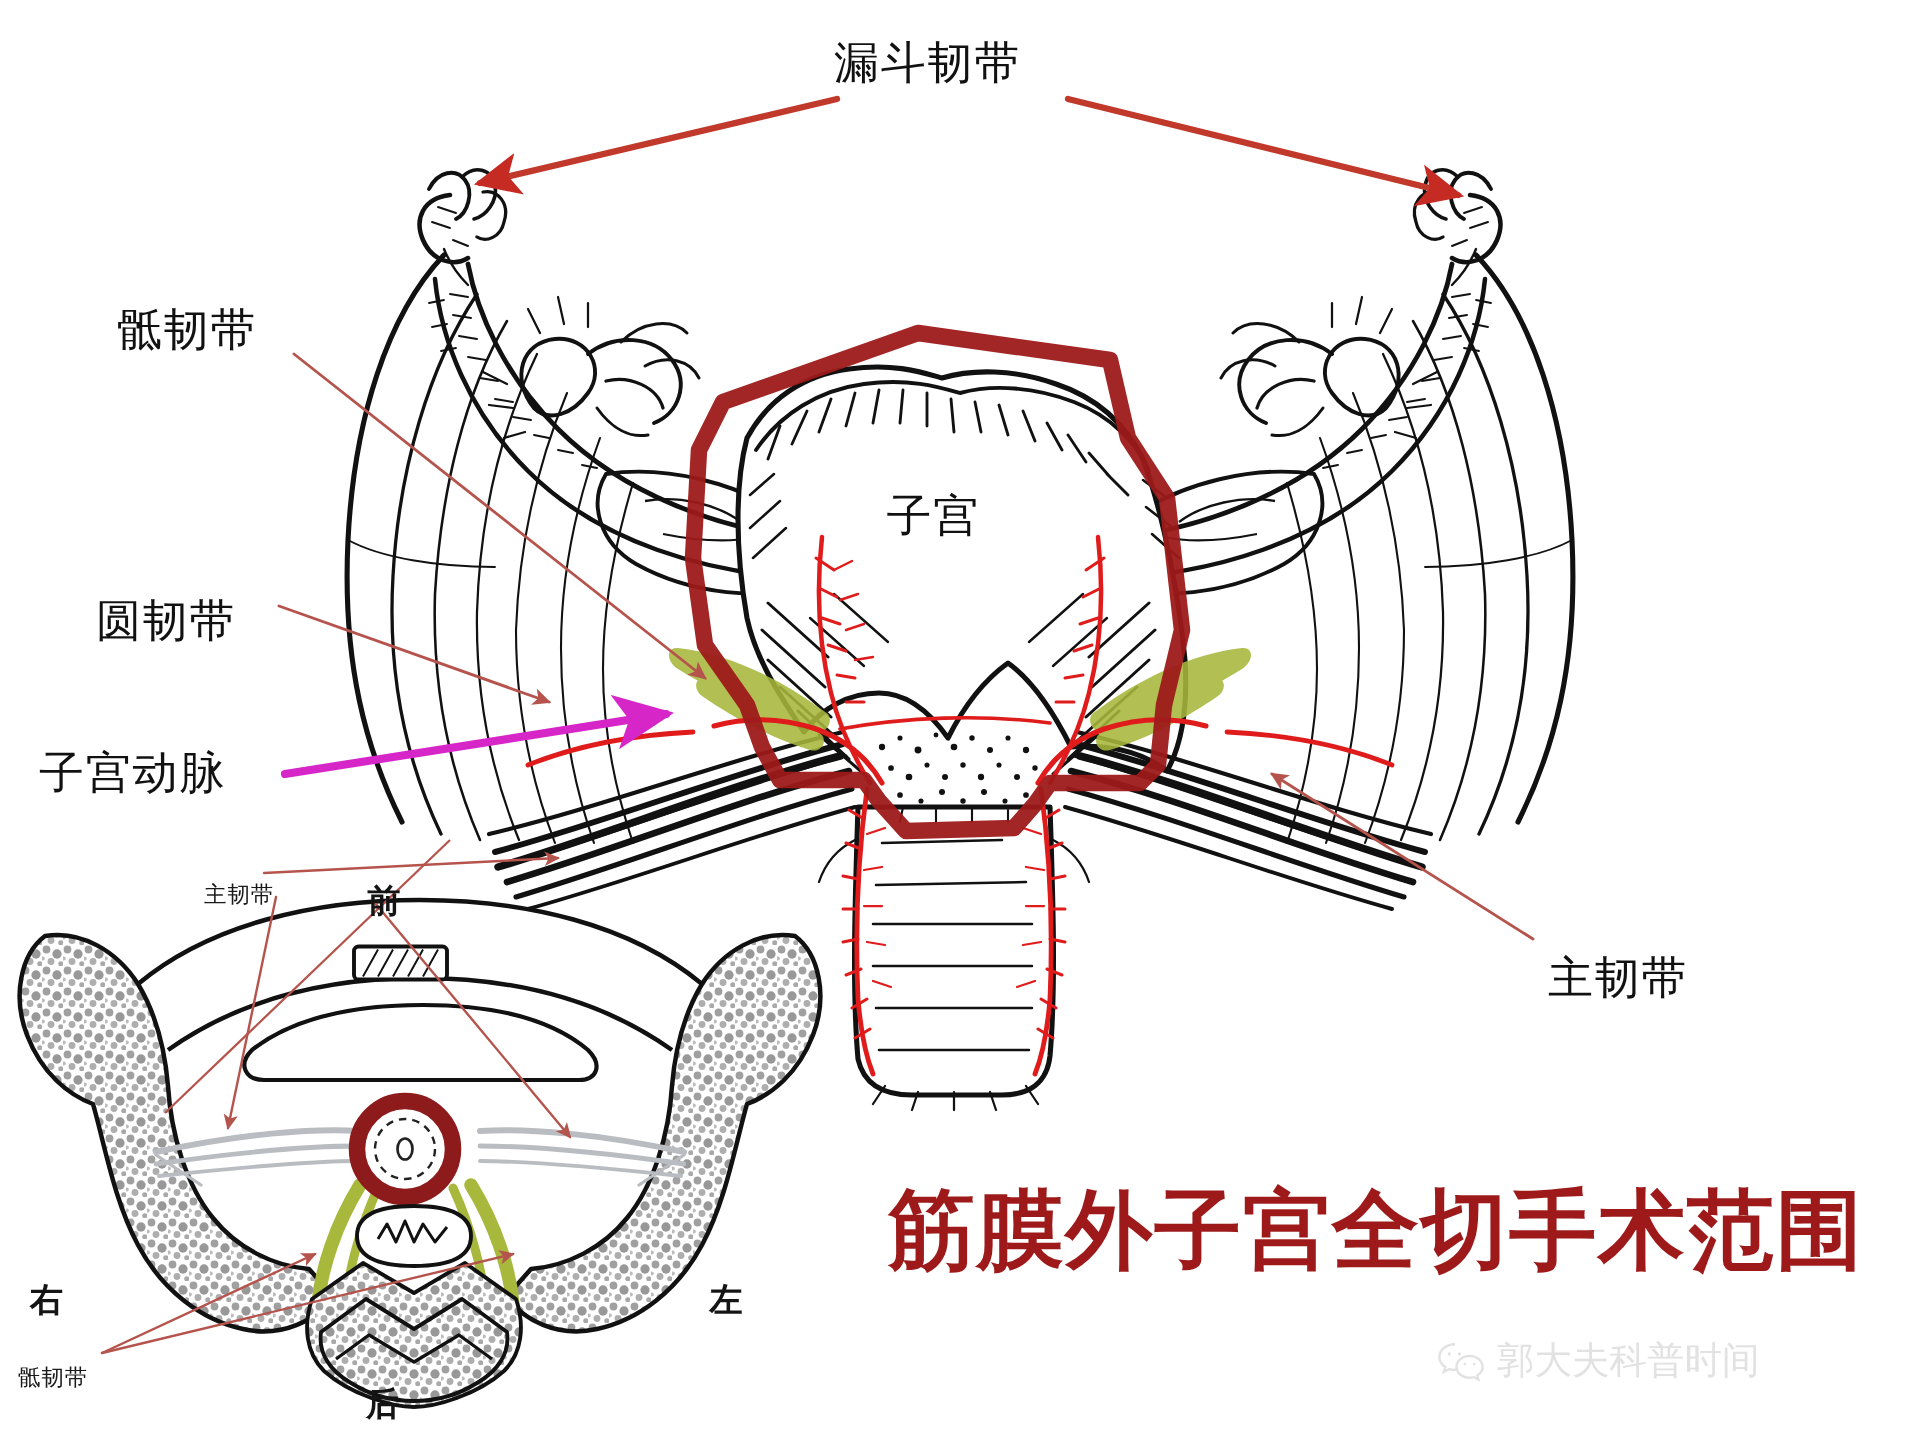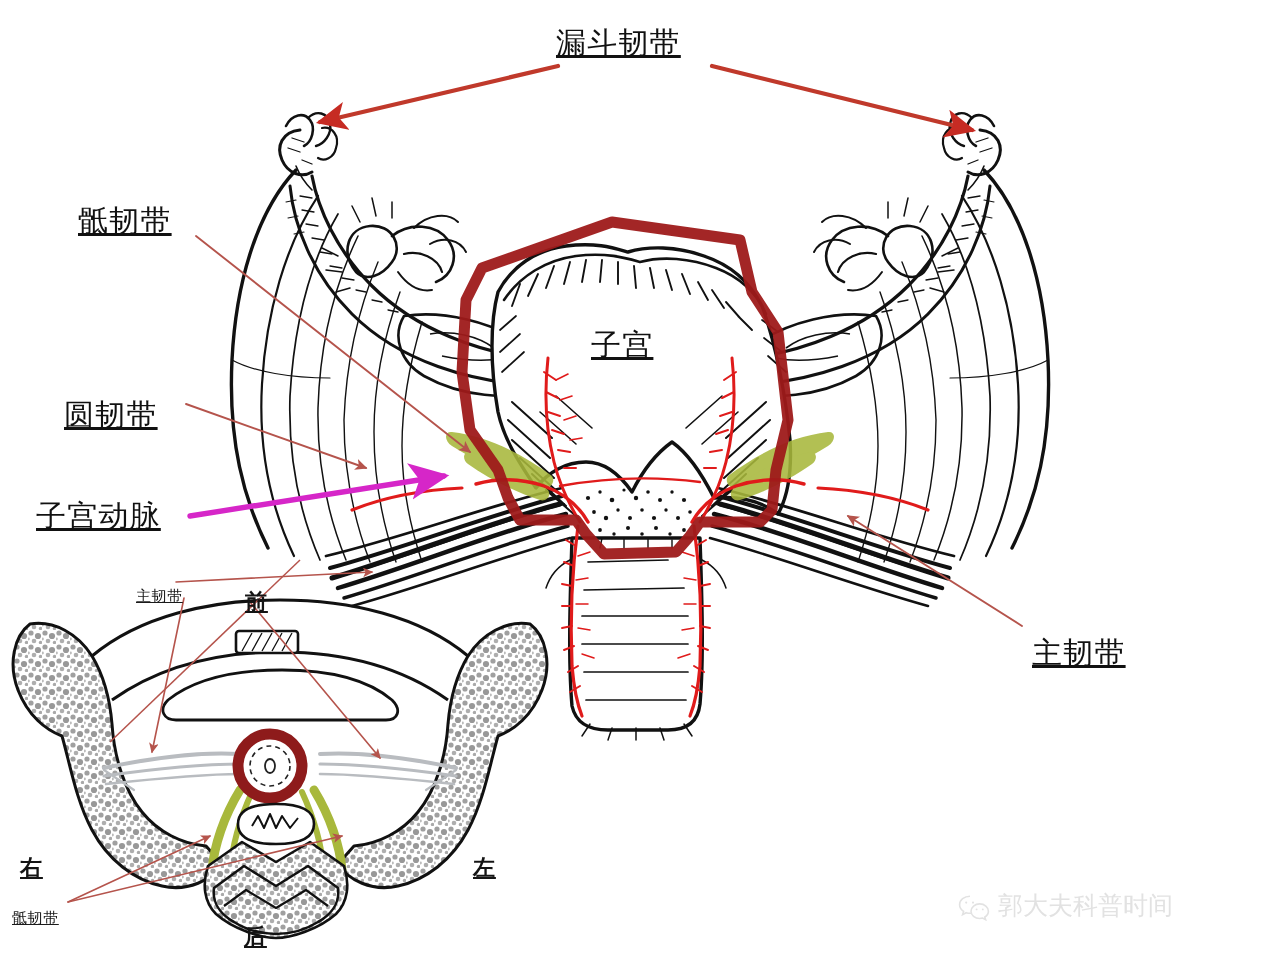--- a/index.html
+++ b/index.html
@@ -17,21 +17,20 @@
   }
   #art{position:absolute;left:0;top:0;width:1280px;height:959px;}
   .lbl{
     position:absolute;
     color:#111111;
     font-family:"DejaVu Sans","Liberation Sans",sans-serif;
     white-space:nowrap;
     letter-spacing:.04em;
     line-height:1;
     font-weight:500;
-    text-decoration:underline;
   }
   .lbl-main{font-size:30px;}
   .lbl-small{font-size:15px;color:#1a1a1a;font-family:"DejaVu Serif","Liberation Serif",serif;}
   .lbl-dir{font-size:22px;color:#141414;font-weight:700;font-family:"DejaVu Serif","Liberation Serif",serif;}
   #title{
     position:absolute;
     left:592px;
     top:791px;
     font-size:58px;
     font-weight:700;
@@ -45,21 +44,21 @@
     position:absolute;
     left:958px;
     top:893px;
     display:flex;
     align-items:center;
     gap:8px;
     color:#e2e2e2;
     font-size:25px;
     white-space:nowrap;
     line-height:1;
-    font-family:Liberation Mono, monospace;
+    font-family:Liberation Serif, serif;
   }
   #watermark svg{display:block;}
 </style>
 </head>
 <body>
 
 <div id="stage">
 
   <svg id="art" viewBox="0 0 1280 959" xmlns="http://www.w3.org/2000/svg">
     <defs>
@@ -401,38 +400,39 @@
       <path d="M300 560 L110 742" stroke="#b5544c" stroke-width="1.5"></path>
     </g>
   </svg>
 
   <div class="lbl lbl-main" style="left:556px;top:28px;">漏斗韧带</div>
 
   <div class="lbl lbl-main" style="left:78px;top:206px;">骶韧带</div>
 
   <div class="lbl lbl-main" style="left:64px;top:400px;">圆韧带</div>
 
-  <div class="lbl lbl-main" style="left:36px;top:501px;">子宫动脉</div>
+  <div class="lbl lbl-main" style="left:26px;top:501px;">子宫动脉</div>
 
   <div class="lbl lbl-main" style="left:591px;top:330px;">子宫</div>
 
   <div class="lbl lbl-main" style="left:1032px;top:638px;">主韧带</div>
 
   <div class="lbl lbl-small" style="left:136px;top:589px;">主韧带</div>
 
   <div class="lbl lbl-dir" style="left:245px;top:590px;">前</div>
 
   <div class="lbl lbl-dir" style="left:244px;top:925px;">后</div>
 
   <div class="lbl lbl-dir" style="left:20px;top:856px;">右</div>
 
   <div class="lbl lbl-dir" style="left:473px;top:856px;">左</div>
 
   <div class="lbl lbl-small" style="left:12px;top:911px;">骶韧带</div>
 
+  <div id="title">筋膜外子宫全切手术范围</div>
 
   <div id="watermark">
     <span>
       <svg width="32" height="28" viewBox="0 0 32 28" fill="none" stroke="#e2e2e2" stroke-width="1.6">
         <path d="M12 3.2C6.2 3.2 1.6 7 1.6 11.7c0 2.7 1.6 5.1 4 6.7l-1 3.2 3.6-1.9c1.2.35 2.5.55 3.8.55.35 0 .7 0 1-.05"></path>
         <path d="M30.4 18.2c0-4-3.9-7.3-8.7-7.3s-8.7 3.3-8.7 7.3 3.9 7.3 8.7 7.3c1 0 2-.15 2.9-.4l3 1.6-.8-2.7c2.2-1.35 3.6-3.45 3.6-5.8z"></path>
         <circle cx="8.2" cy="9.6" r="1.05" fill="#e2e2e2" stroke="none"></circle>
         <circle cx="15" cy="9.6" r="1.05" fill="#e2e2e2" stroke="none"></circle>
         <circle cx="18.6" cy="16.4" r="0.95" fill="#e2e2e2" stroke="none"></circle>
         <circle cx="24.8" cy="16.4" r="0.95" fill="#e2e2e2" stroke="none"></circle>

